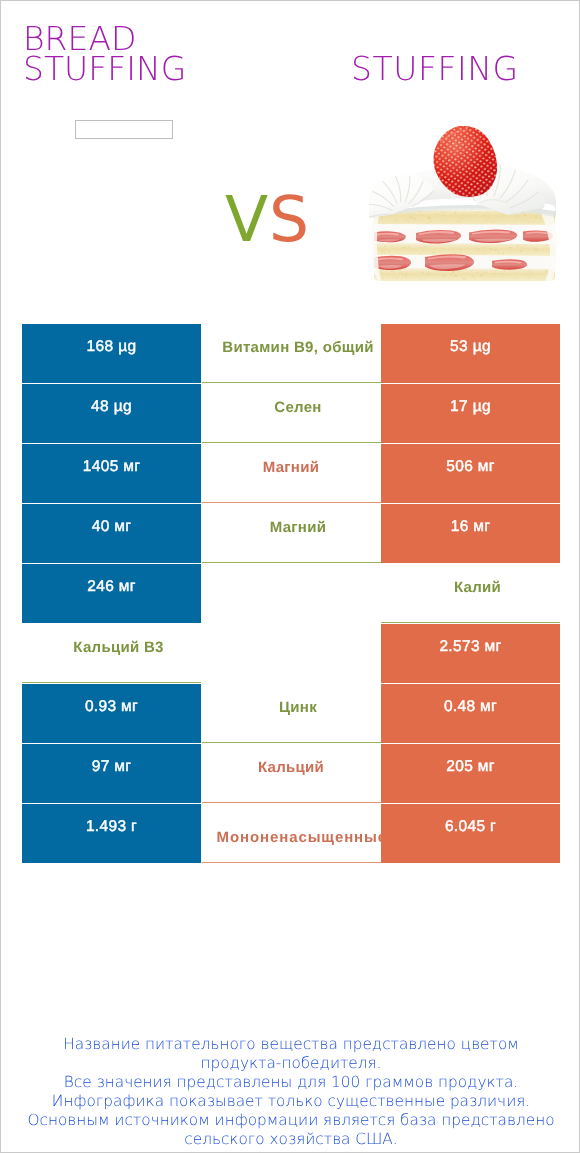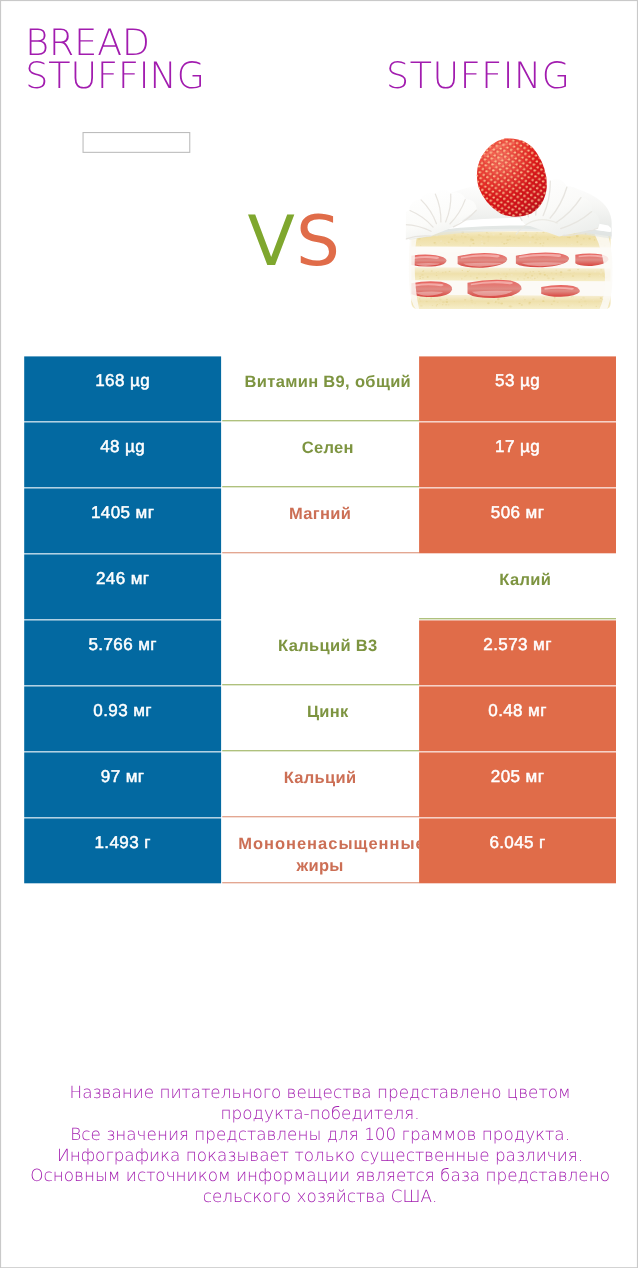--- a/index.html
+++ b/index.html
@@ -23,21 +23,21 @@
   .green{background:#0369a1;}
   .orange{background:#e06c49;}
   .m-green{border-bottom:1px solid #9cb25e;color:#7d9440;padding-left:14px;}
   .m-orange{border-bottom:1px solid #dd9278;color:#cc6f55;}
   .cell-m .two{display:block;width:100%;}
   .cell-m .ln{display:block;white-space:nowrap;}
   .cell-m.clip{padding-bottom:0;padding-top:9px;}
   .cell-m.clip .ln1{margin-left:15px;text-align:left;letter-spacing:0.9px;}
   .cell-m.clip .two{line-height:20px;}
 
-  .footer{position:absolute;left:0;top:983px;width:580px;text-align:center;color:#a21caf;font-size:15.3px;line-height:19px;font-weight:200;font-family:"DejaVu Sans",sans-serif;}
+  .footer{position:absolute;left:0;top:1034px;width:580px;text-align:center;color:#1d4ed8;font-size:15.3px;line-height:19px;font-weight:200;font-family:"DejaVu Sans",sans-serif;}
 </style>
 </head>
 <body>
 
 <div class="page">
   <div class="hdr">
     <div class="title t-left">BREAD<br>STUFFING</div>
     <div class="title t-right">STUFFING</div>
     <div class="brokenimg"></div>
     <div class="vs"><span class="v">V</span><span class="s">S</span></div>
@@ -515,44 +515,47 @@
         <div class="cell-l green">48 µg</div>
         <div class="cell-m m-green">Селен</div>
         <div class="cell-r orange">17 µg</div>
       </div>
       <div class="row">
         <div class="cell-l green">1405 мг</div>
         <div class="cell-m m-orange">Магний</div>
         <div class="cell-r orange">506 мг</div>
       </div>
       <div class="row">
+        <div class="cell-l green">40 мг</div>
+        <div class="cell-m m-green">Магний</div>
+        <div class="cell-r orange">16 мг</div>
+      </div>
+      <div class="row">
         <div class="cell-l green">246 мг</div>
         <div class="cell-m m-green">Калий</div>
       </div>
       <div class="row">
-        <div class="cell-l green">5.766 мг</div>
         <div class="cell-m m-green">Кальций B3</div>
         <div class="cell-r orange">2.573 мг</div>
       </div>
       <div class="row">
         <div class="cell-l green">0.93 мг</div>
         <div class="cell-m m-green">Цинк</div>
         <div class="cell-r orange">0.48 мг</div>
       </div>
       <div class="row">
         <div class="cell-l green">97 мг</div>
         <div class="cell-m m-orange">Кальций</div>
         <div class="cell-r orange">205 мг</div>
       </div>
       <div class="row">
         <div class="cell-l green">1.493 г</div>
         <div class="cell-m m-orange clip">
           <span class="two">
             <span class="ln ln1">Мононенасыщенные</span>
-            <span class="ln ln2">жиры</span>
           </span>
         </div>
         <div class="cell-r orange">6.045 г</div>
       </div>
     </div>
 
   <div class="footer">
       <div>Название питательного вещества представлено цветом</div>
       <div>продукта-победителя.</div>
       <div>Все значения представлены для 100 граммов продукта.</div>

